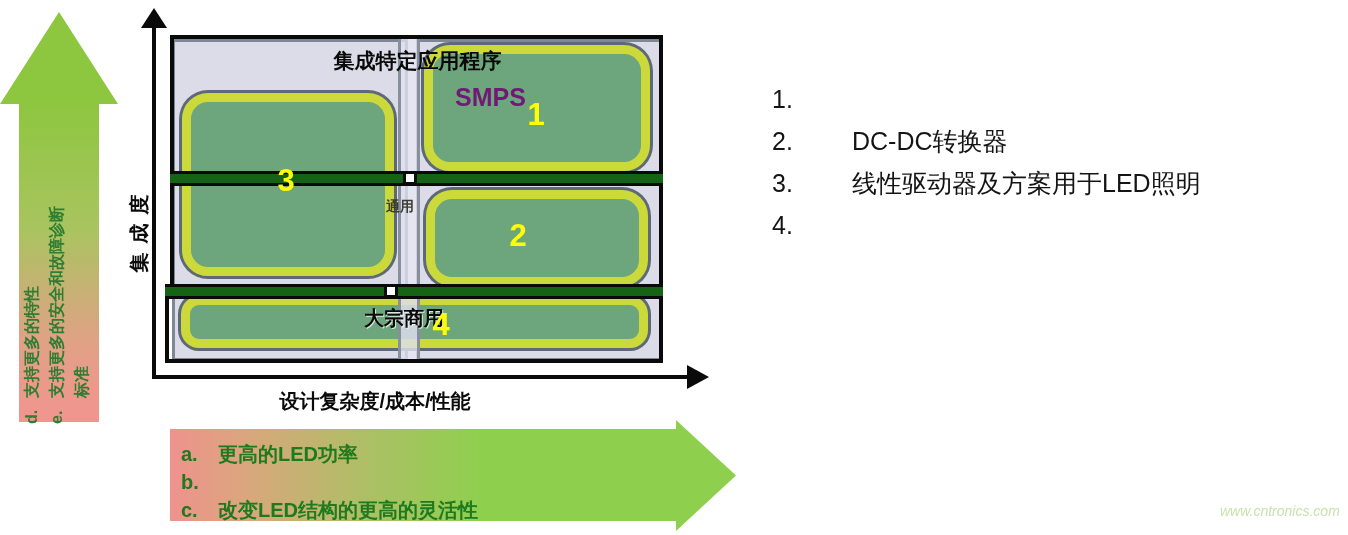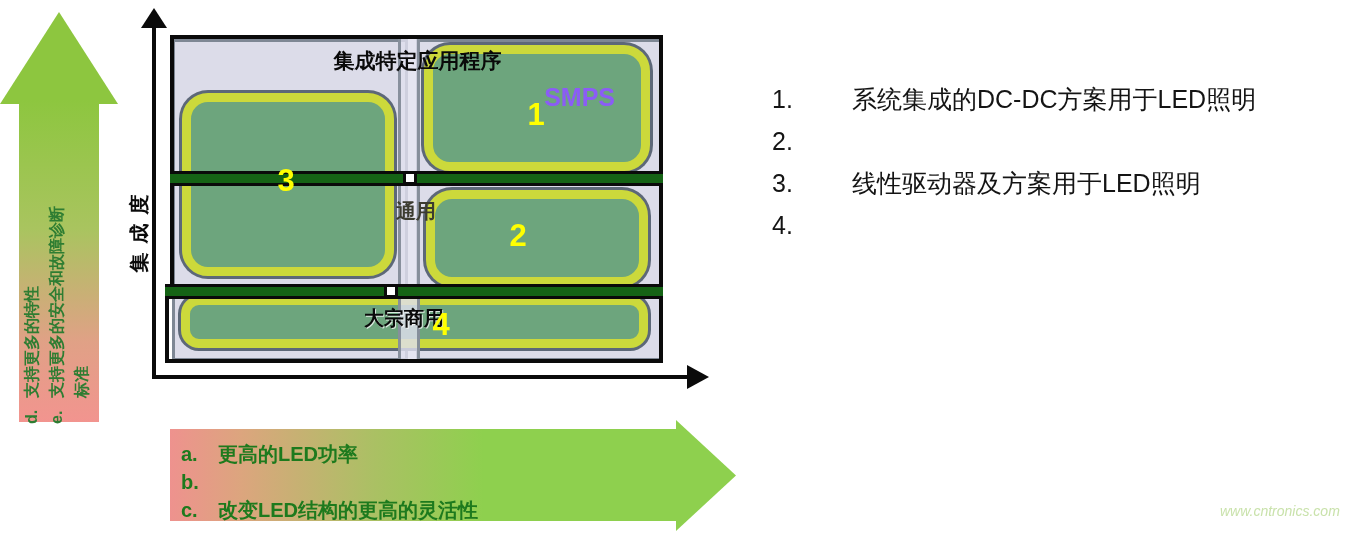--- a/index.html
+++ b/index.html
@@ -38,21 +38,21 @@
   .col-right{left:416px;top:39px;width:246px;height:322px;}
 
   
   .gbox{background:#6da57d;border:9px solid #ccd93b;border-radius:26px;
     box-sizing:border-box;box-shadow:0 0 0 3px #5d6878;}
   .gbox-linear{left:182px;top:93px;width:212px;height:183px;}
   .gbox-smps{left:424px;top:45px;width:226px;height:126px;}
   .gbox-2{left:426px;top:190px;width:222px;height:96px;}
   .gbox-4{left:181px;top:296px;width:467px;height:52px;border-radius:18px;}
 
-  .gbox-label{color:#8b5cf6;font-weight:bold;font-size:25px;text-align:right;}
+  .gbox-label{color:#701a75;font-weight:bold;font-size:25px;text-align:left;}
   .lbl-linear{left:227px;top:113px;width:160px;}
   .lbl-smps{left:455px;top:83px;width:160px;}
 
   
   .mid-strip{left:398px;top:39px;width:22px;height:322px;
     background:rgba(223,223,238,0.82);
     border-left:3px solid rgba(126,135,148,0.9);border-right:3px solid rgba(126,135,148,0.9);
     box-sizing:border-box;}
 
   
@@ -66,21 +66,21 @@
     border-bottom:3px solid #0a0a0a;}
   .divider-1{left:170px;top:171px;width:493px;}
   .divider-2{left:165px;top:284px;width:498px;}
   .notch{width:8px;height:8px;background:#ffffff;border:3px solid #0a0a0a;}
   .notch-1{left:403px;top:171px;}
   .notch-2{left:384px;top:284px;}
 
   
   .zone-label{font-weight:bold;color:#0a0a0a;text-align:center;}
   .lbl-row1{left:280px;top:47px;width:275px;font-size:21px;font-family:Liberation Mono, monospace;}
-  .lbl-row2{left:356px;top:198px;width:120px;font-size:20px;color:#3c3c30;}
+  .lbl-row2{left:340px;top:198px;width:120px;font-size:14px;color:#3c3c30;}
   .lbl-row3{left:324px;top:305px;width:160px;font-size:20px;
     text-shadow:1px 1px 0 rgba(255,255,255,0.75);}
 
   
   .num{color:#ffff00;font-weight:bold;font-size:31px;width:26px;text-align:center;}
   .num-1{left:523px;top:97px;}
   .num-2{left:505px;top:218px;}
   .num-3{left:273px;top:163px;}
   .num-4{left:428px;top:307px;}
 
@@ -122,20 +122,21 @@
       <span class="ltr"></span>
       <span>标准</span>
     </div>
   </div>
 
   <div class="abs axis y-axis-line"></div>
   <div class="abs y-axis-head"></div>
   <div class="abs axis x-axis-line"></div>
   <div class="abs x-axis-head"></div>
   <div class="abs y-axis-label">集成度</div>
+  <div class="abs x-axis-label">设计复杂度/成本/性能</div>
 
   <div class="abs col col-left"></div>
   <div class="abs col col-right"></div>
 
   <div class="abs gbox gbox-linear"></div>
   <div class="abs gbox gbox-smps"></div>
   <div class="abs gbox gbox-2"></div>
   <div class="abs gbox gbox-4"></div>
 
   <div class="abs mid-strip"></div>
@@ -156,24 +157,24 @@
   <div class="abs gbox-label lbl-smps">SMPS</div>
 
   <div class="abs num num-1">1</div>
   <div class="abs num num-2">2</div>
   <div class="abs num num-3">3</div>
   <div class="abs num num-4">4</div>
 
   <div class="abs legend">
     <div class="legend-item">
       <span class="no">1.</span>
-      <span>系统集成的DC-DC方案用于LED照明</span>
     </div>
     <div class="legend-item">
       <span class="no">2.</span>
+      <span>DC-DC转换器</span>
     </div>
     <div class="legend-item">
       <span class="no">3.</span>
       <span>线性驱动器及方案用于LED照明</span>
     </div>
     <div class="legend-item">
       <span class="no">4.</span>
     </div>
   </div>
 

